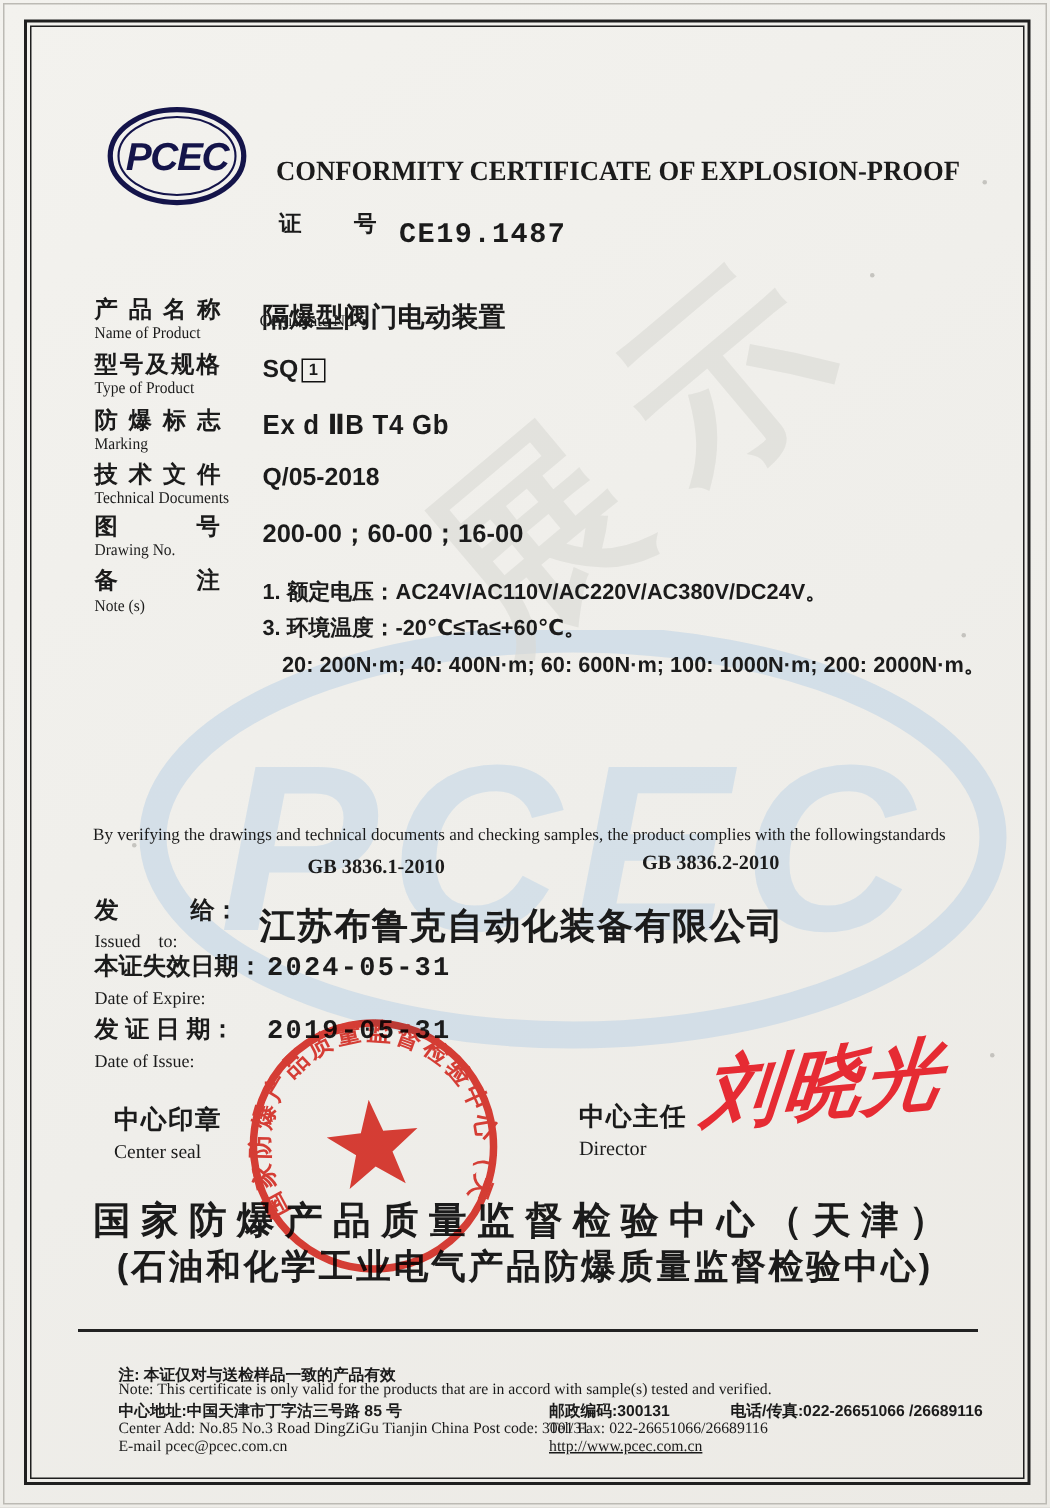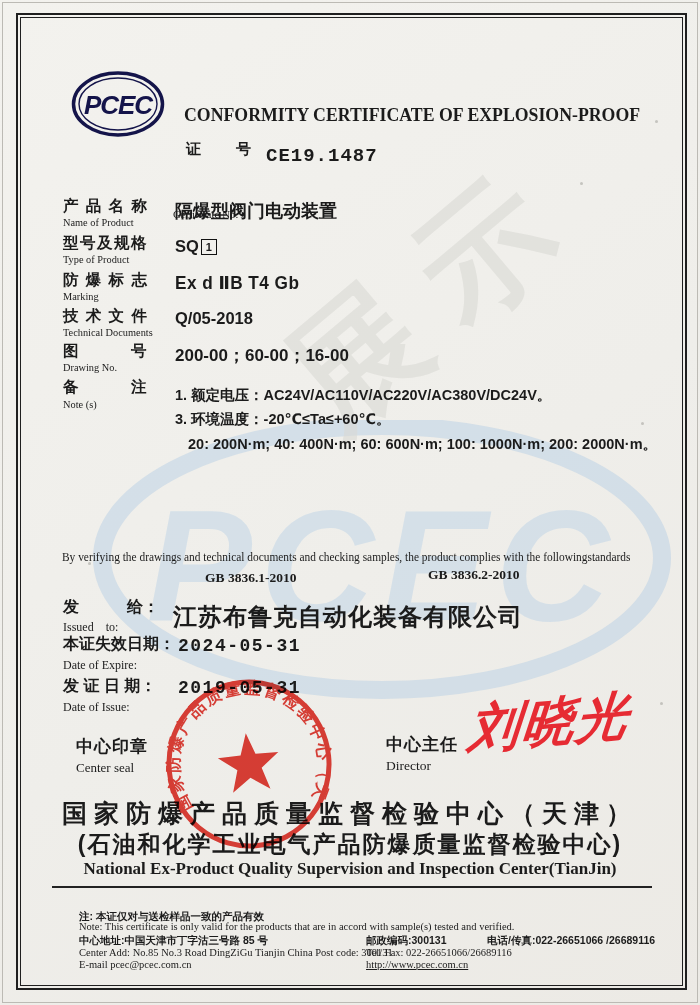--- a/index.html
+++ b/index.html
@@ -152,21 +152,20 @@
       <polygon points="87,57 94.5,78.6 117.4,79.1 99.2,93 105.8,114.9 87,101.8 68.2,114.9 74.8,93 56.6,79.1 79.5,78.6" fill="#e23028"></polygon>
     </svg>
   </div>
 
   <div class="abs z2" style="left:386px;top:733px;font-size:17px;font-weight:bold;letter-spacing:1px;">中心主任</div>
   <div class="abs z2" style="left:386px;top:758px;font-family:'Liberation Serif',serif;font-size:13.5px;">Director</div>
   <div class="abs sig">刘晓光</div>
 
   <div class="abs org1 z2">国家防爆产品质量监督检验中心（天津）</div>
   <div class="abs org2 z2">(石油和化学工业电气产品防爆质量监督检验中心)</div>
-  <div class="abs org3 z2">National Ex-Product Quality Supervision and Inspection Center(TianJin)</div>
   <div class="abs org-line z2"></div>
 
   <div class="abs ft ftb z2" style="left:79px;top:910px;">注: 本证仅对与送检样品一致的产品有效</div>
   <div class="abs ft fts z2" style="left:79px;top:921px;">Note: This certificate is only valid for the products that are in accord with sample(s) tested and verified.</div>
   <div class="abs ft ftb z2" style="left:79px;top:934px;">中心地址:中国天津市丁字沽三号路 85 号</div>
   <div class="abs ft ftb z2" style="left:366px;top:934px;">邮政编码:300131</div>
   <div class="abs ft ftb z2" style="left:487px;top:934px;">电话/传真:022-26651066 /26689116</div>
   <div class="abs ft fts z2" style="left:79px;top:947px;">Center Add: No.85 No.3 Road DingZiGu Tianjin China Post code: 300131</div>
   <div class="abs ft fts z2" style="left:366px;top:947px;">Tel/ Fax: 022-26651066/26689116</div>
   <div class="abs ft fts z2" style="left:79px;top:959px;">E-mail pcec@pcec.com.cn</div>

